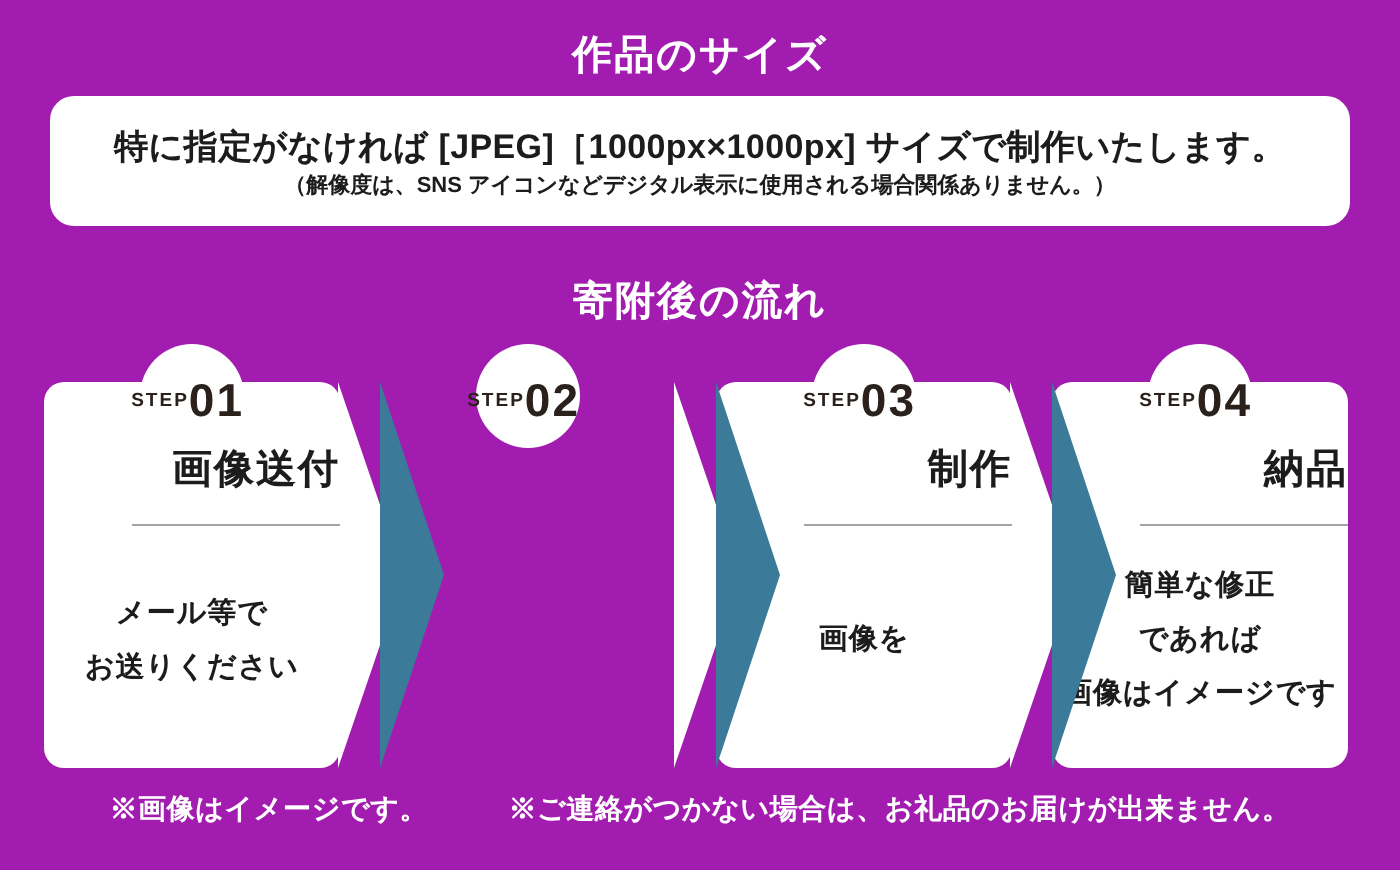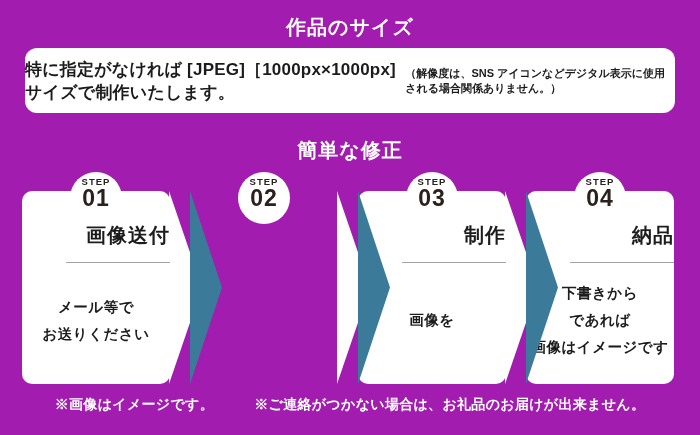--- a/index.html
+++ b/index.html
@@ -16,21 +16,21 @@
     text-align:center;
     color:#ffffff;font-size:20px;font-weight:bold;
     letter-spacing:1px;
   }
   .title-size{top:14px;}
   .title-flow{top:137px;}
   .size-box{
     position:absolute;left:25px;top:48px;
     width:650px;height:65px;
     background:#ffffff;border-radius:12px;
-    display:flex;flex-direction:row;justify-content:center;align-items:center;
+    display:flex;flex-direction:column;justify-content:center;align-items:center;
     gap:0;
   }
   .size-line1{font-size:17px;font-weight:bold;color:#1c1c1c;letter-spacing:0.2px;}
   .size-line2{font-size:11px;font-weight:bold;color:#1c1c1c;}
   .step{
     position:absolute;top:172px;width:180px;height:212px;
   }
   .step.s1{left:22px;}
   .step.s2{left:190px;}
   .step.s3{left:358px;}
@@ -54,22 +54,22 @@
     position:absolute;left:0;top:19px;
     width:32px;height:193px;
     background:#3C7A99;
     clip-path:polygon(0 0,100% 50%,0 100%);
     z-index:3;
   }
   .step-circle{
     position:absolute;left:48px;top:0;
     width:52px;height:52px;border-radius:50%;
     background:#ffffff;z-index:5;
-    display:flex;flex-direction:column;align-items:center;
-    box-sizing:border-box;padding-top:5px;
+    display:flex;flex-direction:row;align-items:center;
+    box-sizing:border-box;padding-top:5px;justify-content:flex-end;
   }
   .step-word{
     font-size:9.5px;font-weight:bold;color:#2A211C;
     letter-spacing:1px;line-height:9px;
   }
   .step-number{
     font-size:23px;font-weight:bold;color:#2A211C;
     line-height:25px;letter-spacing:1px;
   }
   .card-title{
@@ -100,21 +100,21 @@
 
 <div class="stage">
 
   <div class="section-title title-size">作品のサイズ</div>
 
   <div class="size-box">
     <div class="size-line1">特に指定がなければ [JPEG]［1000px×1000px] サイズで制作いたします。</div>
     <div class="size-line2">（解像度は、SNS アイコンなどデジタル表示に使用される場合関係ありません。）</div>
   </div>
 
-  <div class="section-title title-flow">簡単な修正</div>
+  <div class="section-title title-flow">寄附後の流れ</div>
 
   <div class="step s1">
     <div class="arrow-point"></div>
     <div class="card">
       <div class="card-title">画像送付</div>
       <div class="divider"></div>
       <div class="card-body">
           <div>メール等で</div>
           <div>お送りください</div>
         </div>
@@ -148,21 +148,21 @@
       <div class="step-word">STEP</div>
       <div class="step-number">03</div>
     </div>
   </div>
 
   <div class="step s4">
     <div class="card">
       <div class="card-title">納品</div>
       <div class="divider"></div>
       <div class="card-body">
-          <div>下書きから</div>
+          <div>簡単な修正</div>
           <div>であれば</div>
           <div>画像はイメージです</div>
         </div>
     </div>
     <div class="notch"></div>
     <div class="step-circle">
       <div class="step-word">STEP</div>
       <div class="step-number">04</div>
     </div>
   </div>

